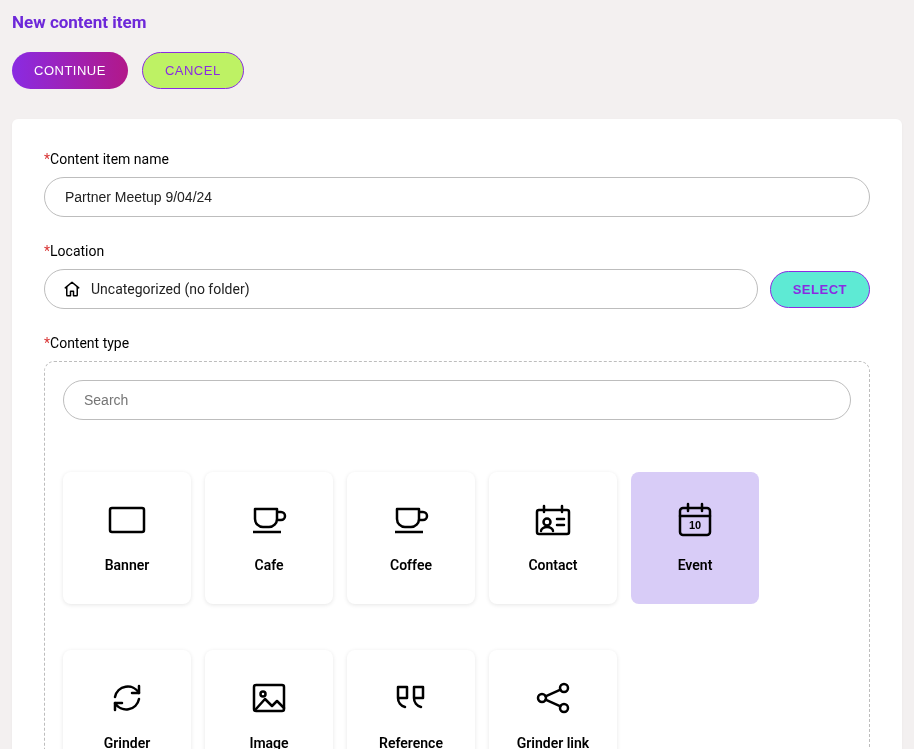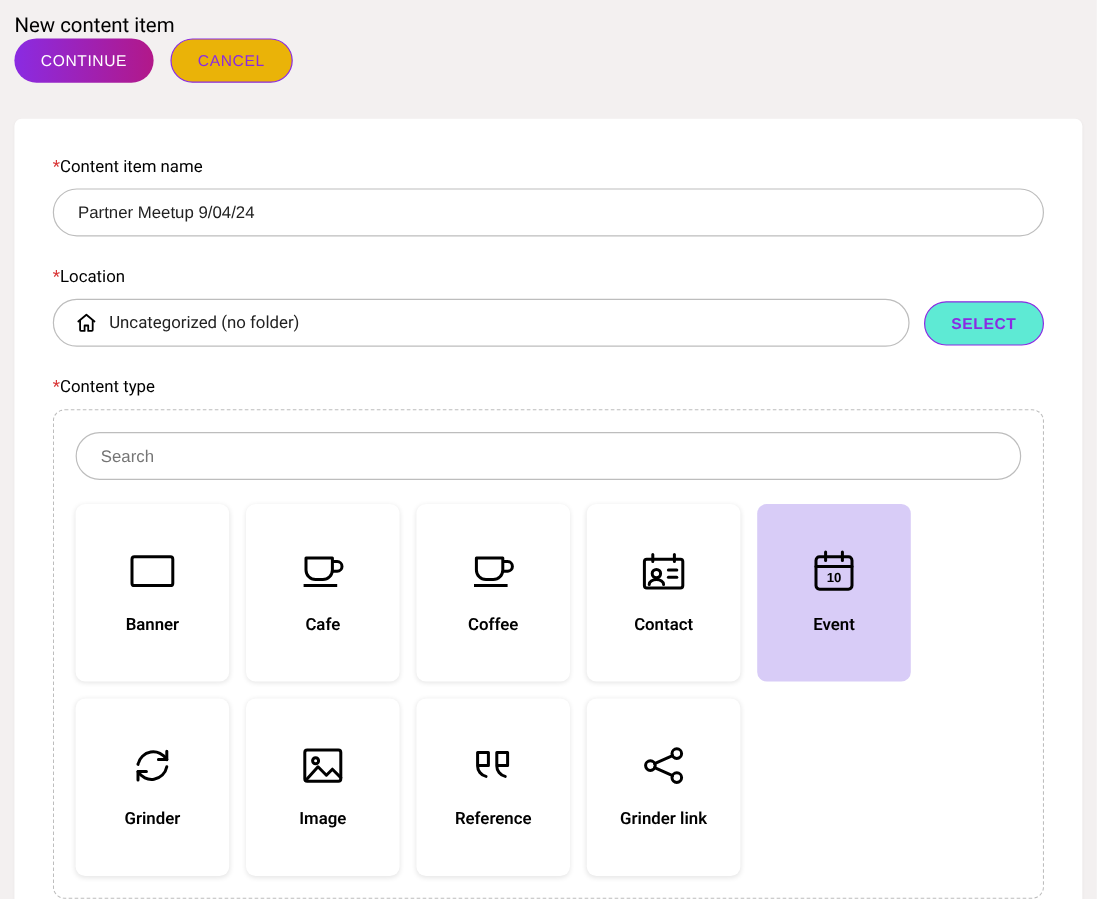--- a/index.html
+++ b/index.html
@@ -8,43 +8,44 @@
       padding: 0;
     }
     body {
       font-family: -apple-system, BlinkMacSystemFont, 'Segoe UI', Roboto, Helvetica, Arial, sans-serif;
       background: #f3f0f0;
       padding: 12px;
       width: 914px;
     }
     .page-title {
       font-size: 17px;
-      font-weight: 400;
-      color: #000000;
+      font-weight: 700;
+      color: #6d28d9;
+      margin-bottom: 20px;
     }
     .button-row {
       display: flex;
       gap: 14px;
       margin-bottom: 30px;
     }
     .btn {
       border-radius: 20px;
       padding: 10px 22px;
       font-size: 13px;
       font-weight: 400;
       letter-spacing: 0.5px;
       cursor: pointer;
       border: none;
     }
     .btn-primary {
       background: linear-gradient(90deg, #8a2be2 0%, #b21889 100%);
       color: #fff;
     }
     .btn-secondary {
-      background: #eab308;
+      background: #bef264;
       color: #8a2be2;
       border: 1px solid #8a2be2;
     }
     .card {
       background: #fff;
       border-radius: 6px;
       padding: 32px;
       box-shadow: 0 1px 3px rgba(0,0,0,0.04);
     }
     .field-group {
@@ -113,30 +114,31 @@
       outline: none;
       margin-bottom: 20px;
     }
     .tile-grid {
       display: flex;
       flex-wrap: wrap;
       gap: 14px;
     }
     .tile {
       width: 128px;
-      height: 148px;
+      height: 132px;
       border-radius: 8px;
       background: #fff;
       box-shadow: 0 1px 4px rgba(0,0,0,0.1);
       display: flex;
       flex-direction: column;
       align-items: center;
       justify-content: center;
       gap: 20px;
       cursor: pointer;
+      margin-top: 32px;
     }
     .tile.selected {
       background: #d8ccf7;
       box-shadow: none;
     }
     .tile-icon {
       width: 40px;
       height: 34px;
       display: flex;
       align-items: center;

